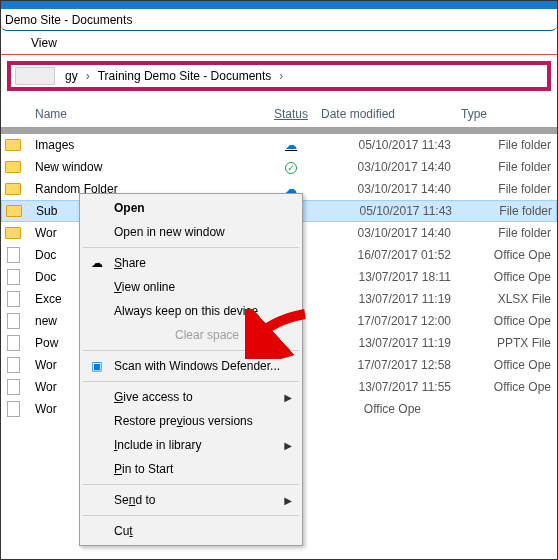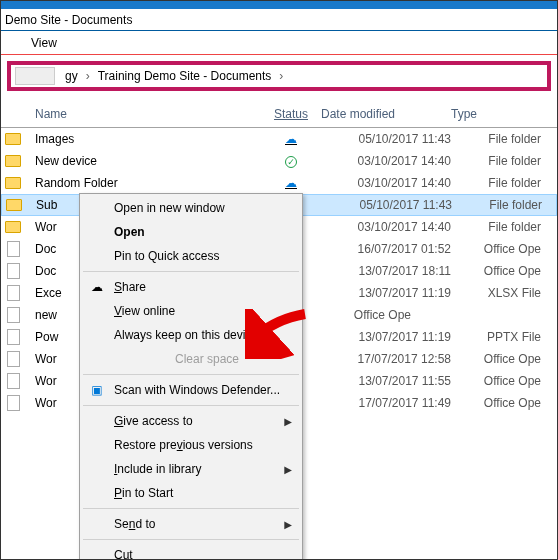--- a/index.html
+++ b/index.html
@@ -1,30 +1,30 @@
 <!DOCTYPE html>
 <html><head>
 <meta charset="utf-8">
 <style>
   * { box-sizing: border-box; margin: 0; padding: 0; font-family: "Segoe UI", Tahoma, sans-serif; font-size: 12px; }
   body { width: 558px; height: 560px; background: #fff; overflow: hidden; border: 1px solid #333; position: relative; }
-  .titlebar { background: #fff; height: 22px; display: flex; align-items: center; border-bottom: 1px solid #005a9e; color: #000; }
+  .titlebar { background: #fff; height: 22px; display: flex; align-items: center; border-bottom: 1px solid #005a9e; color: #000; border-radius: 6px; }
   .titlebar .title { padding-left: 4px; }
   .titlebar-top { height: 8px; background: #1979ca; }
   .menubar { height: 24px; display: flex; align-items: center; border-bottom: 1px solid #ef4444; }
   .menubar .menu-item { padding: 4px 12px; }
   .breadcrumb { height: 30px; display: flex; align-items: center; border: 4px solid #be185d; margin: 6px; padding: 0 4px; }
   .breadcrumb .crumb { padding: 0 6px; }
   .breadcrumb .sep { color: #666; padding: 0 2px; }
-  .header-row { display: flex; border-bottom: 1px solid #a3a3a3; padding: 6px 0; color: #4c607a; margin-top: 10px; }
+  .header-row { display: flex; border-bottom: 7px solid #a3a3a3; padding: 6px 0; color: #4c607a; margin-top: 10px; }
   .col-icon { width: 24px; }
   .col-name { width: 236px; padding-left: 10px; }
   .col-status { width: 60px; text-align: center; text-decoration: underline; }
   .col-date { width: 130px; }
-  .col-type { width: 90px; }
+  .col-type { width: 90px; margin-left: 10px; }
   .rows { }
   .row { display: flex; align-items: center; height: 22px; }
   .row.selected { background: #cce8ff; border: 1px solid #99d1ff; height: 22px; }
   .folder-icon { width: 16px; height: 12px; background: #ffd868; border: 1px solid #d9a400; border-radius: 1px; position: relative; }
   .file-icon { width: 13px; height: 16px; background: #fff; border: 1px solid #aaa; position: relative; }
   .status-cloud { color: #0078d7; }
   .status-check { color: #1e9e4a; }
   .context-menu { position: absolute; left: 78px; top: 192px; width: 224px; background: #f2f2f2; border: 1px solid #a0a0a0; box-shadow: 2px 2px 4px rgba(0,0,0,0.25); padding: 2px; }
   .context-menu .mi { display: flex; align-items: center; height: 24px; padding-left: 32px; position: relative; }
   .context-menu .mi.disabled { color: #9e9e9e; justify-content: center; }
@@ -71,21 +71,21 @@
       </div>
       <div class="col-name">Images</div>
       <div class="col-status"><span class="status-cloud">☁</span></div>
       <div class="col-date date-col">05/10/2017 11:43</div>
       <div class="col-type type-col">File folder</div>
     </div>
     <div class="row">
       <div class="col-icon" style="display: flex; justify-content: center;">
         <div class="folder-icon"></div>
       </div>
-      <div class="col-name">New device</div>
+      <div class="col-name">New window</div>
       <div class="col-status"><span class="status-check" style="border: 1px solid rgb(30, 158, 74); border-radius: 50%; width: 12px; height: 12px; display: inline-flex; align-items: center; justify-content: center; font-size: 9px;">✓</span></div>
       <div class="col-date date-col">03/10/2017 14:40</div>
       <div class="col-type type-col">File folder</div>
     </div>
     <div class="row">
       <div class="col-icon" style="display: flex; justify-content: center;">
         <div class="folder-icon"></div>
       </div>
       <div class="col-name">Random Folder</div>
       <div class="col-status"><span class="status-cloud">☁</span></div>
@@ -136,20 +136,21 @@
       <div class="col-status"></div>
       <div class="col-date date-col">13/07/2017 11:19</div>
       <div class="col-type type-col">XLSX File</div>
     </div>
     <div class="row">
       <div class="col-icon" style="display: flex; justify-content: center;">
         <div class="file-icon"></div>
       </div>
       <div class="col-name">new</div>
       <div class="col-status"></div>
+      <div class="col-date date-col">17/07/2017 12:00</div>
       <div class="col-type type-col">Office Ope</div>
     </div>
     <div class="row">
       <div class="col-icon" style="display: flex; justify-content: center;">
         <div class="file-icon"></div>
       </div>
       <div class="col-name">Pow</div>
       <div class="col-status"></div>
       <div class="col-date date-col">13/07/2017 11:19</div>
       <div class="col-type type-col">PPTX File</div>
@@ -171,34 +172,30 @@
       <div class="col-status"></div>
       <div class="col-date date-col">13/07/2017 11:55</div>
       <div class="col-type type-col">Office Ope</div>
     </div>
     <div class="row">
       <div class="col-icon" style="display: flex; justify-content: center;">
         <div class="file-icon"></div>
       </div>
       <div class="col-name">Wor</div>
       <div class="col-status"></div>
-      <div class="col-date date-col">17/07/2017 11:49</div>
       <div class="col-type type-col">Office Ope</div>
     </div>
   </div>
 
 <div class="context-menu">
   <div class="mi">
+      <b>Open</b>
+    </div>
+  <div class="mi">
       <span>Open in new window</span>
-    </div>
-  <div class="mi">
-      <b>Open</b>
-    </div>
-  <div class="mi">
-      <span>Pin to Quick access</span>
     </div>
   <div class="sep"></div>
   <div class="mi">
     <span class="icon-slot">☁</span>
     <span><span class="ul">S</span><span>hare</span></span>
   </div>
   <div class="mi">
       <span><span class="ul">V</span>iew online</span>
     </div>
   <div class="mi">

